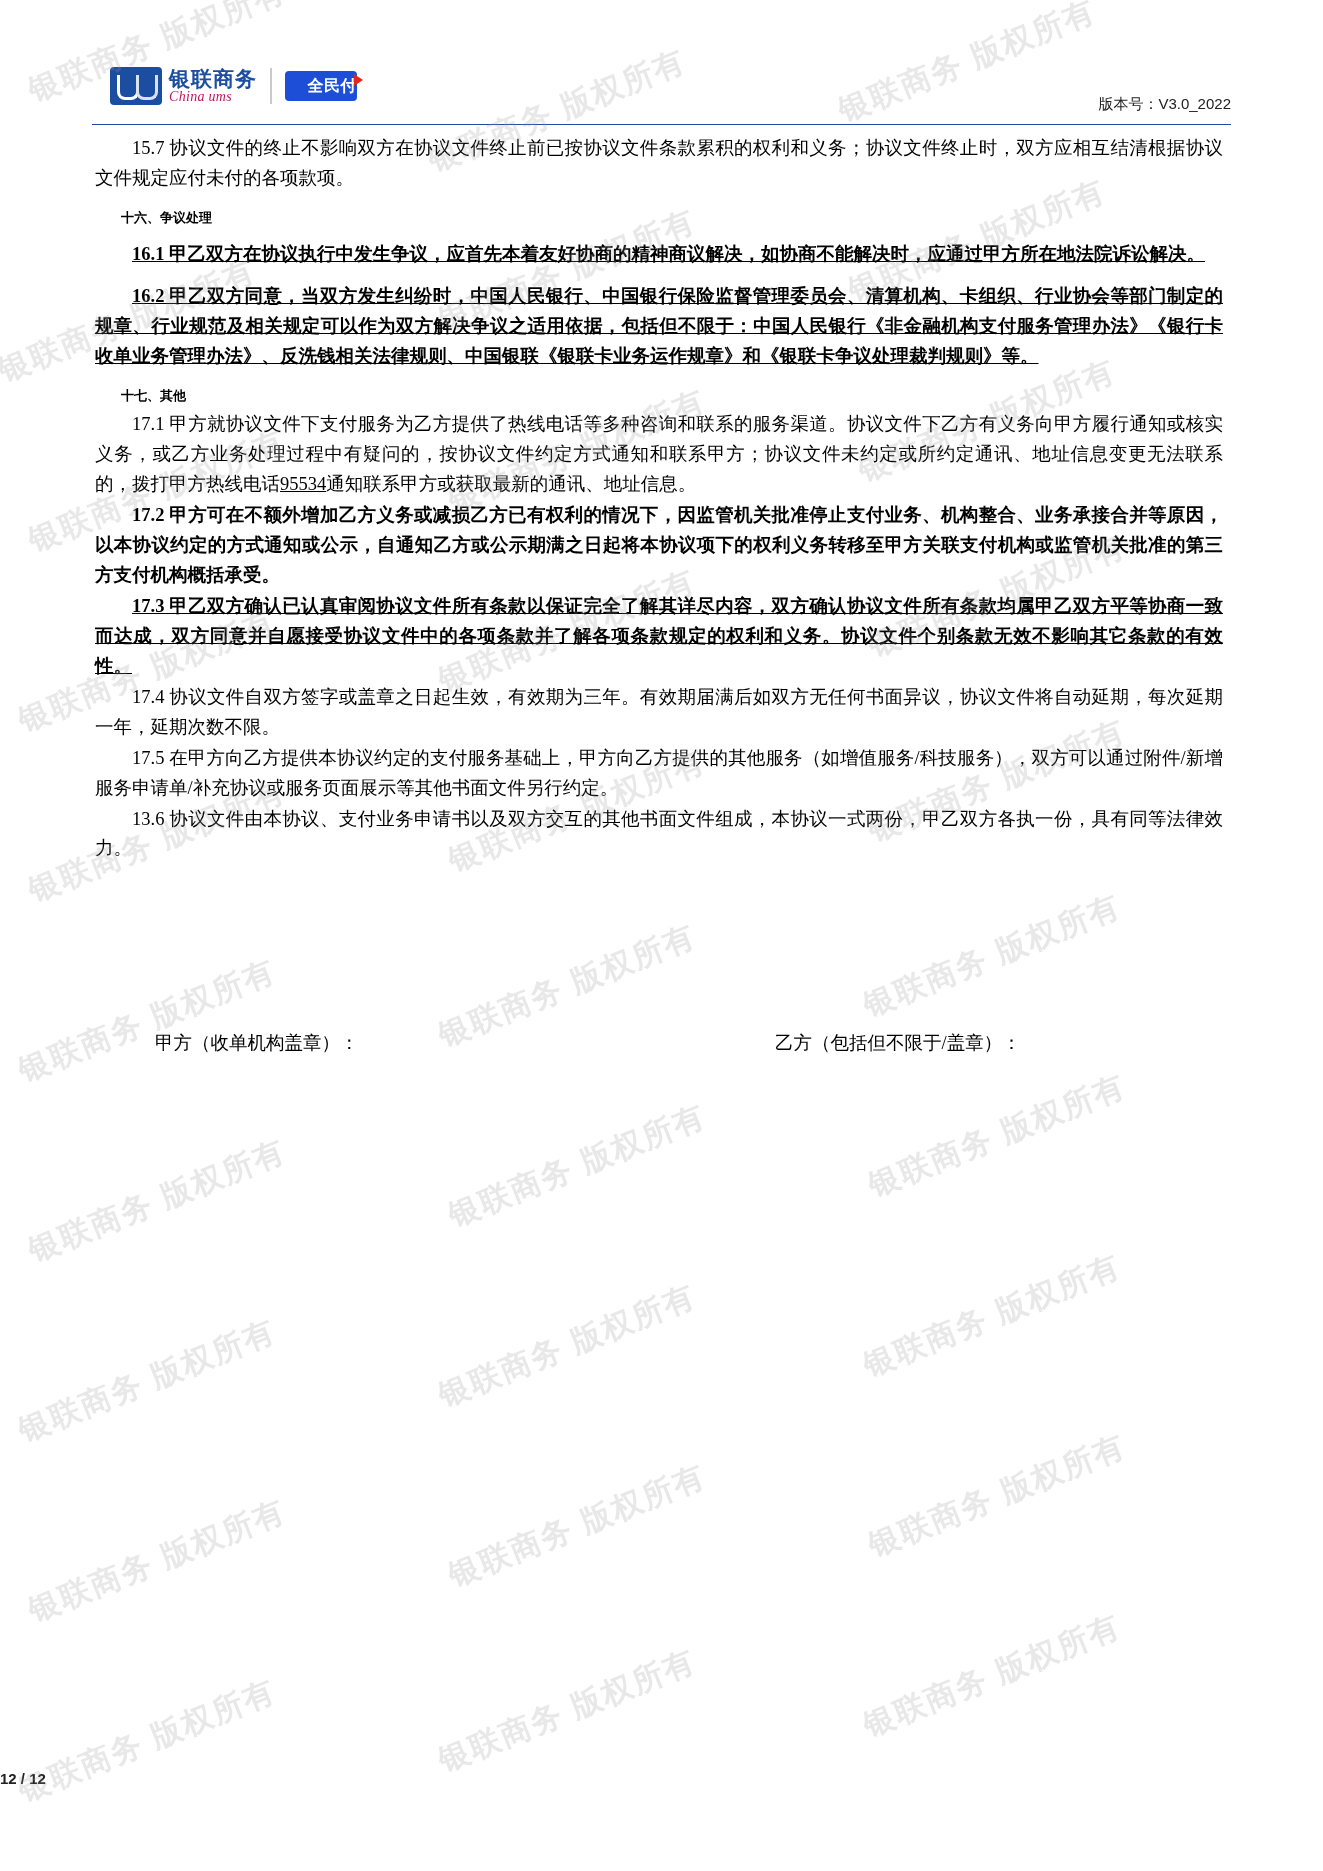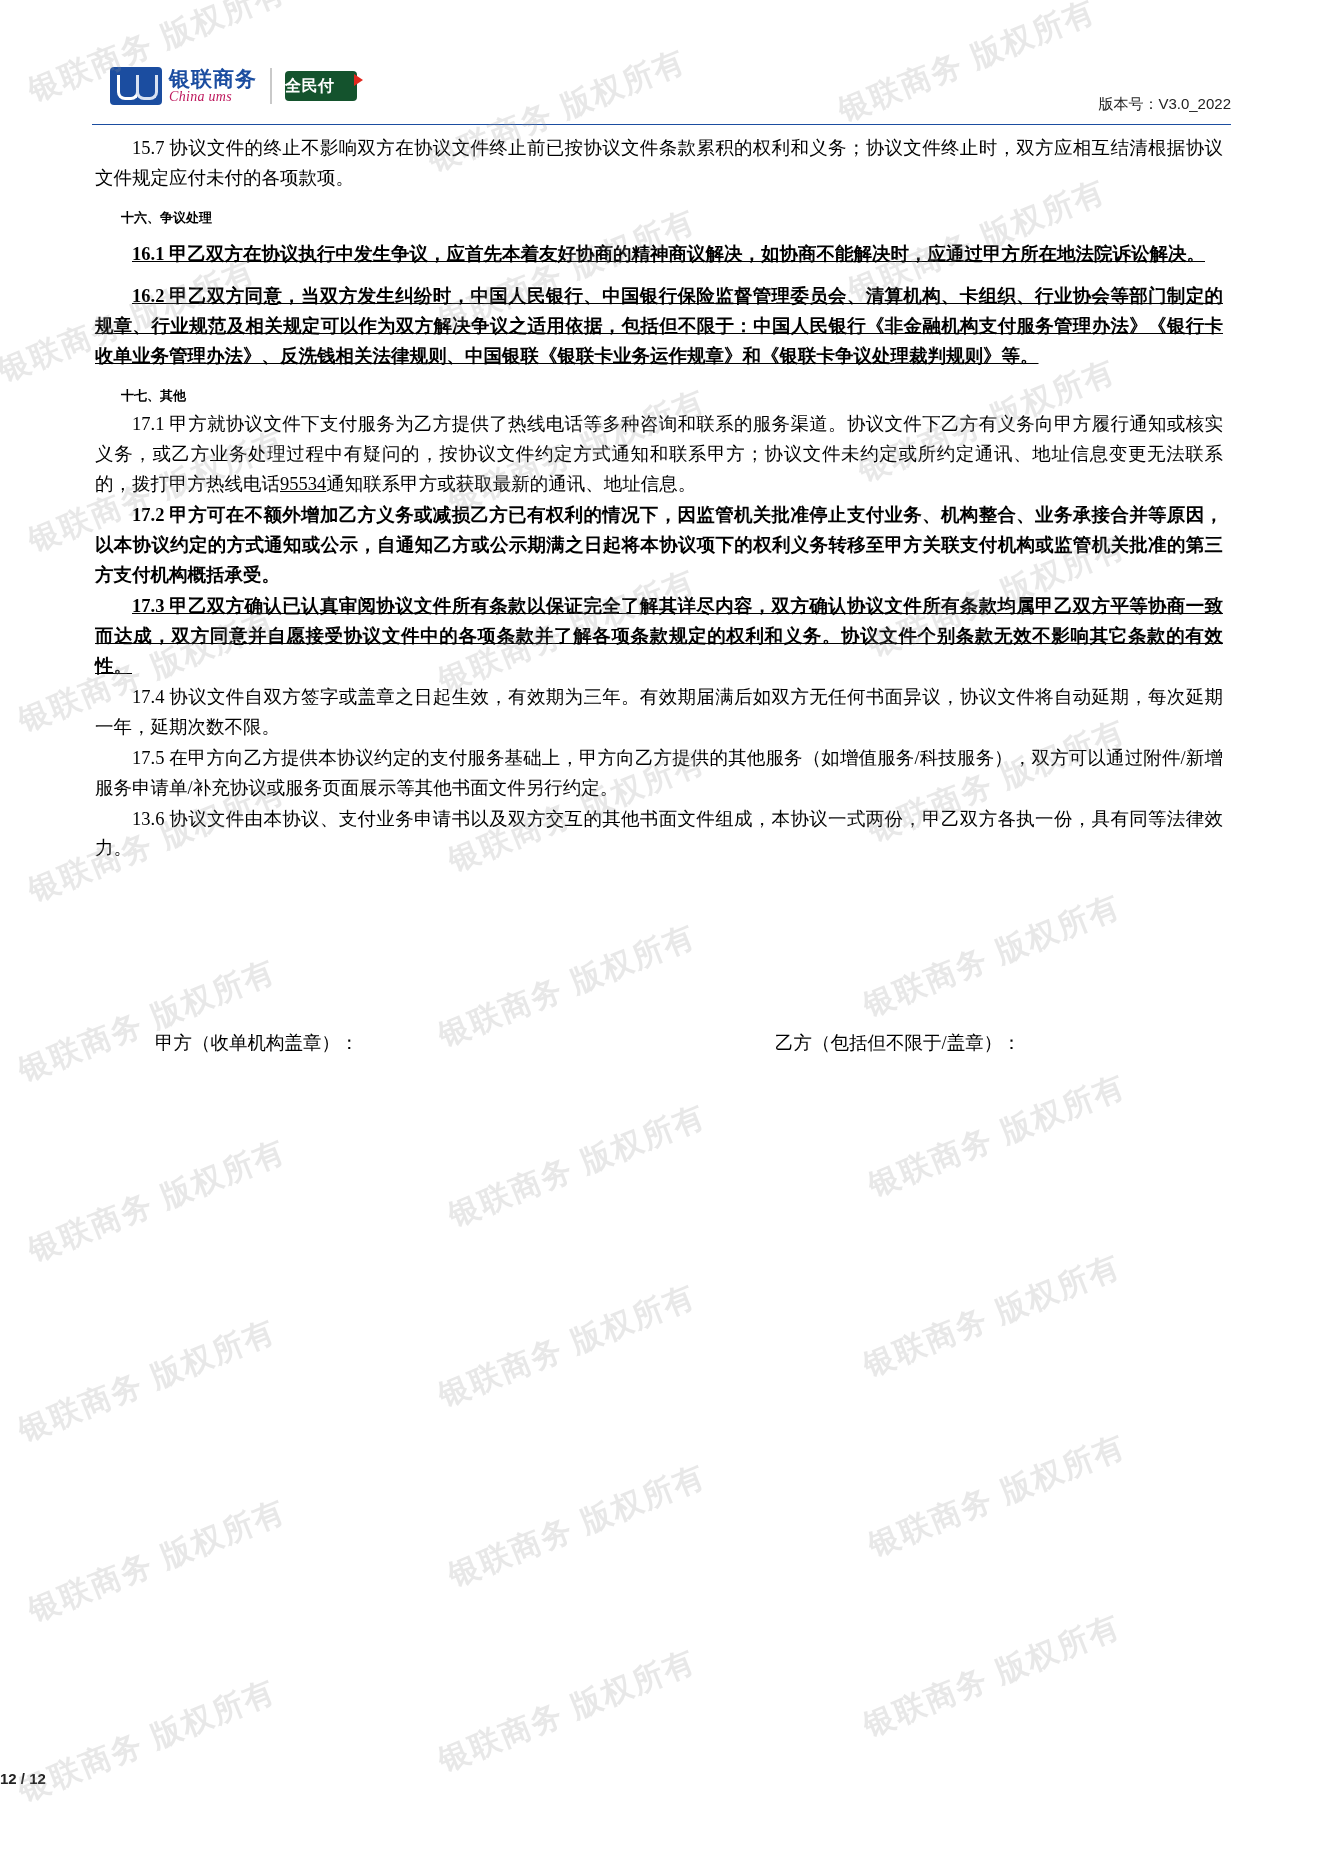--- a/index.html
+++ b/index.html
@@ -92,25 +92,25 @@
     width: 2px;
     height: 36px;
     background: #c9c9c9;
     margin: 0 13px;
     flex: none;
   }
   .logo-qmf {
     position: relative;
     width: 72px;
     height: 30px;
-    background: #14532d;
+    background: #1d4ed8;
     border-radius: 4px;
     display: flex;
     align-items: center;
-    justify-content: flex-start;
+    justify-content: flex-end;
   }
   .logo-qmf span {
     font-family: "Liberation Sans", "DejaVu Sans", sans-serif;
     font-size: 16px;
     font-weight: bold;
     color: #ffffff;
     letter-spacing: 0.5px;
   }
   .logo-qmf:after {
     content: "";

